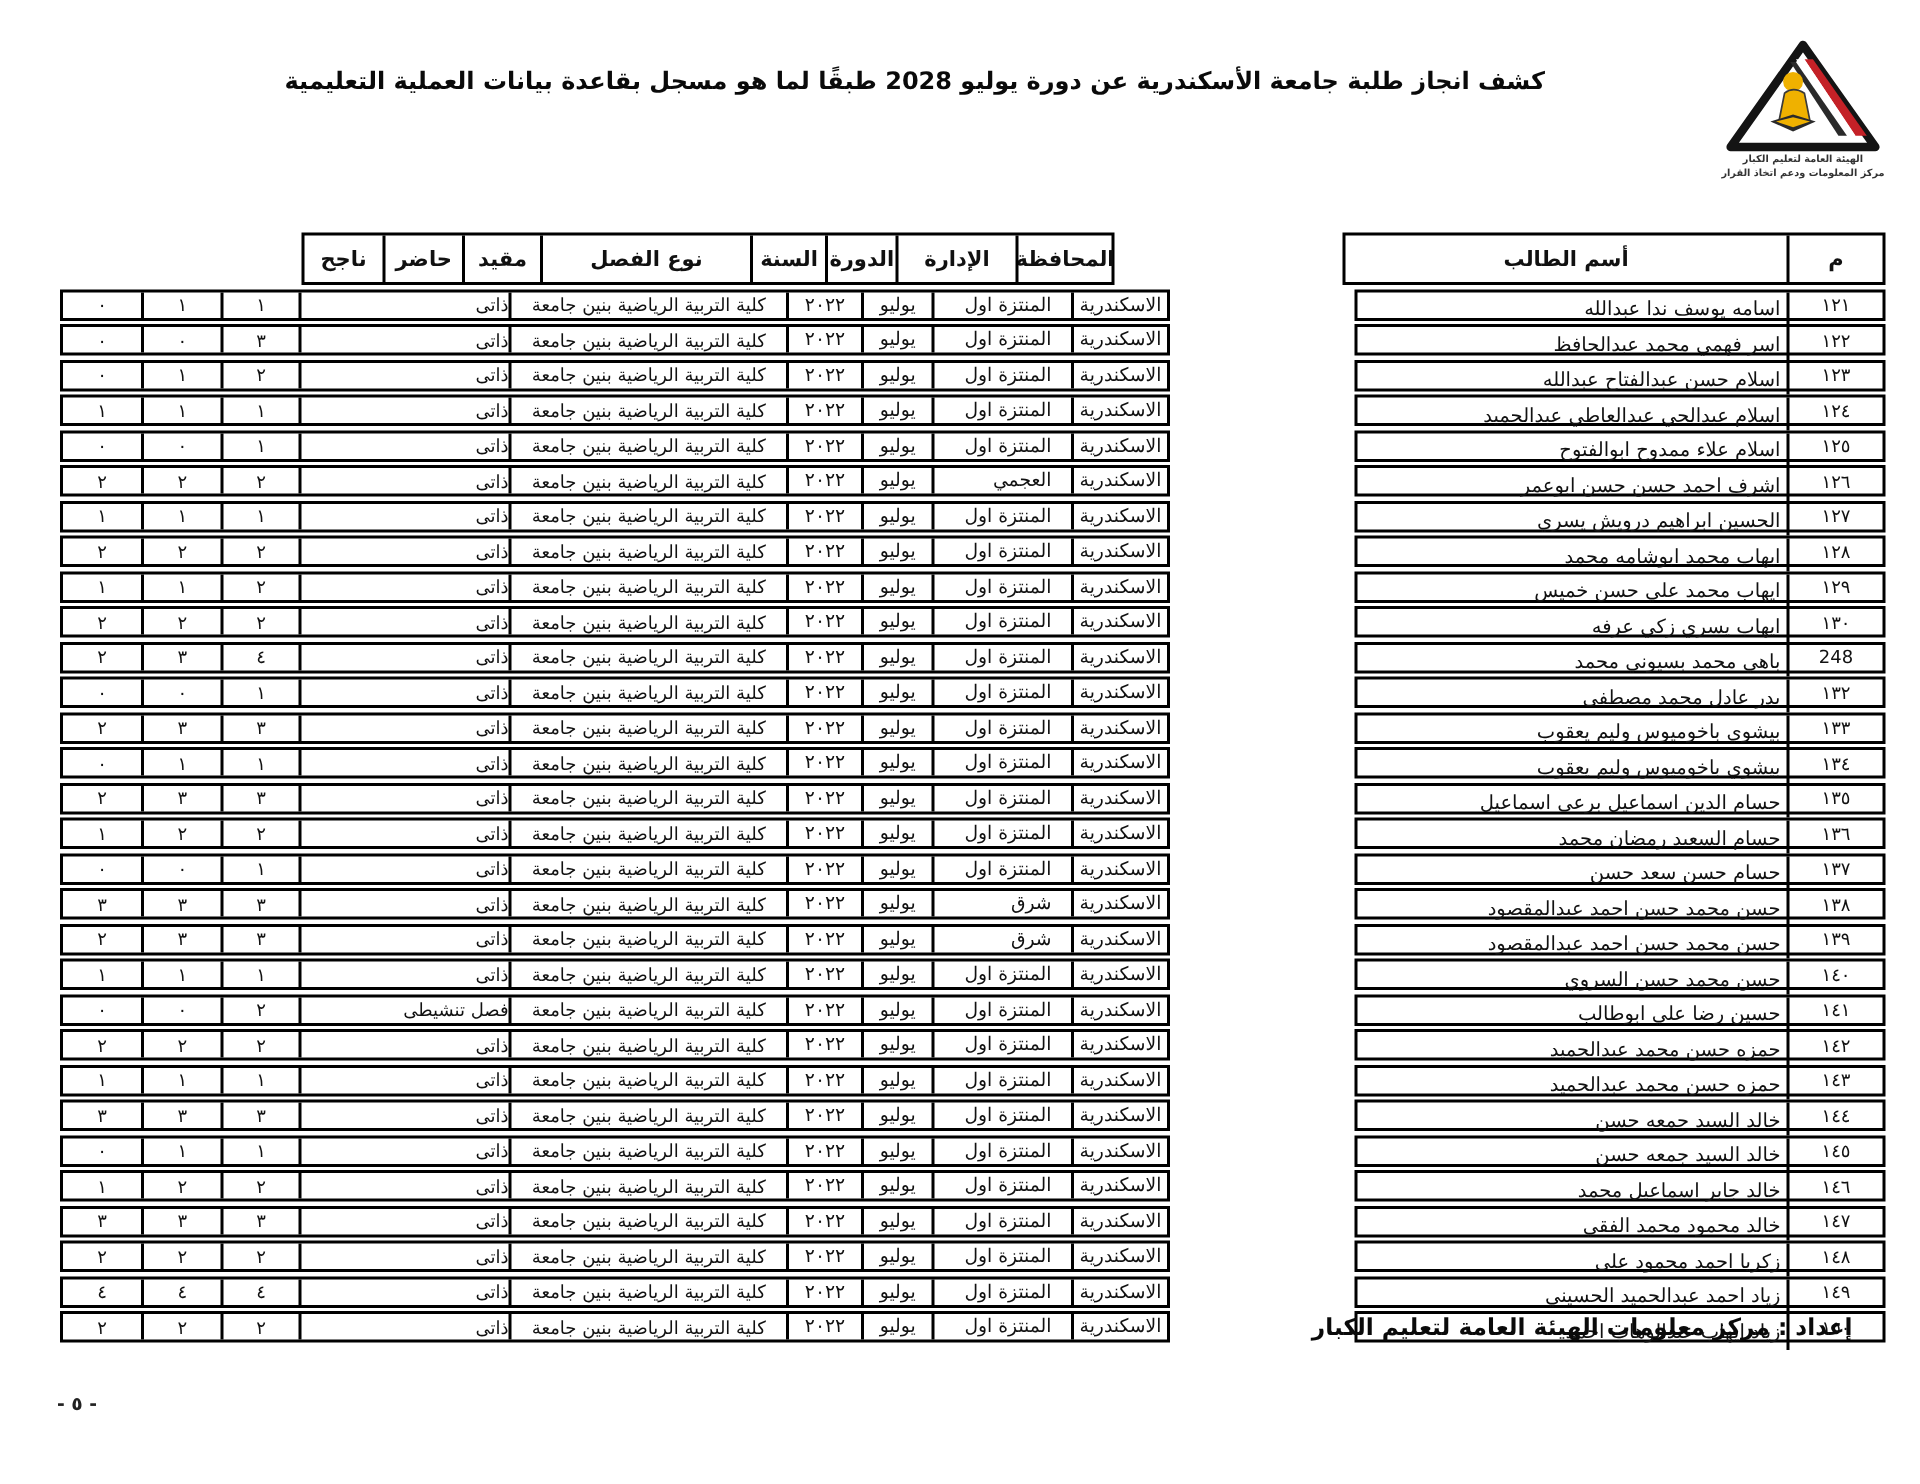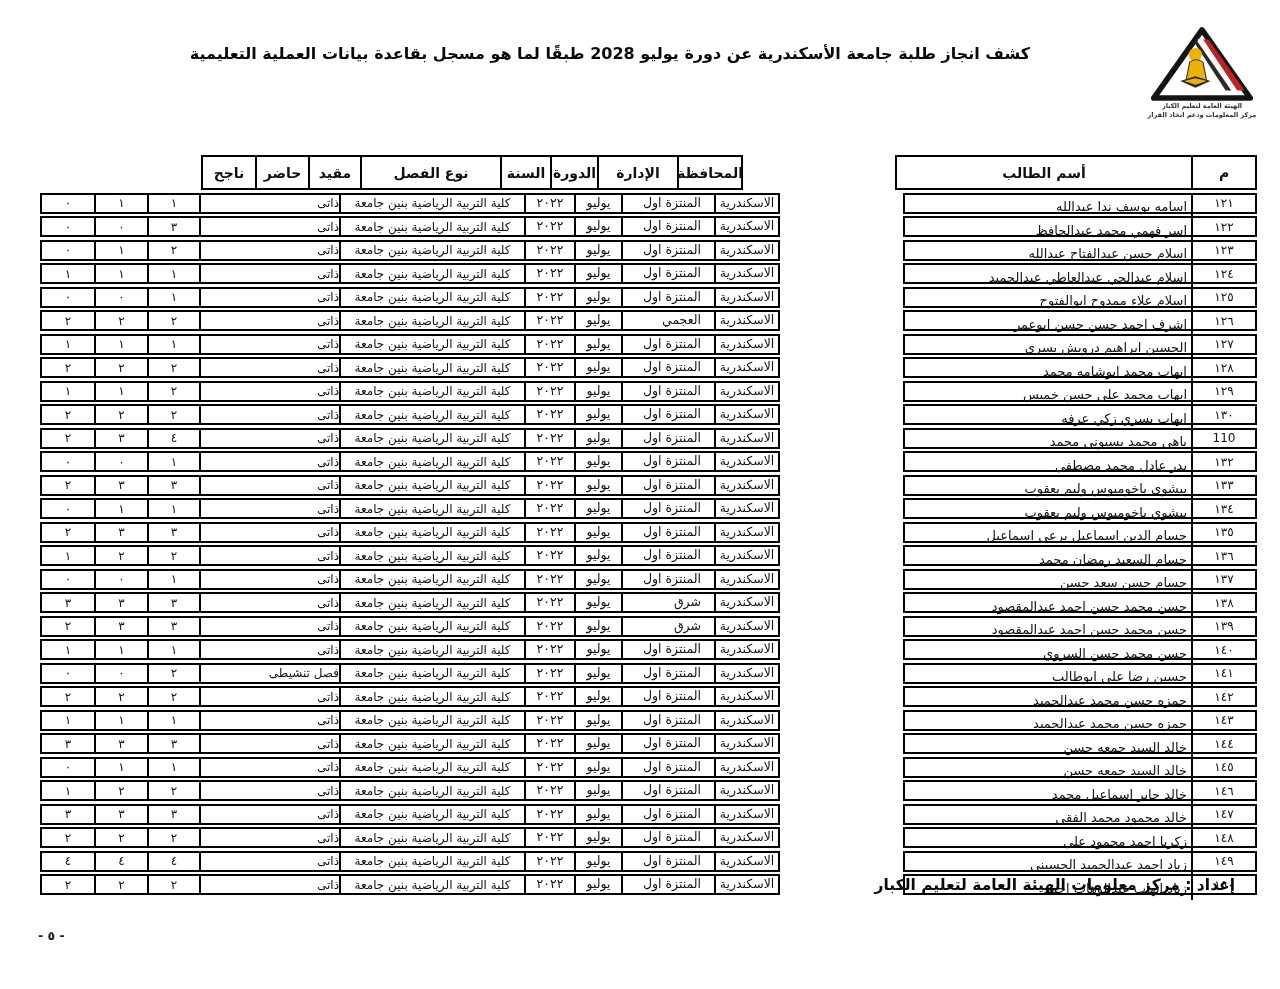--- a/index.html
+++ b/index.html
@@ -293,21 +293,21 @@
       <div class="cell c-col">كلية التربية الرياضية بنين جامعة</div>
       <div class="cell c-type">ذاتى</div>
       <div class="cell c-enr">٢</div>
       <div class="cell c-att">٢</div>
       <div class="cell c-pas">٢</div>
     </div>
   </div>
 
   <div class="trow drow">
     <div class="grp">
-      <div class="cell c-no">110</div>
+      <div class="cell c-no">248</div>
       <div class="cell c-name">باهي محمد بسيوني محمد</div>
     </div>
     <div class="gapcol"></div>
     <div class="grp">
       <div class="cell c-gov">الاسكندرية</div>
       <div class="cell c-adm">المنتزة اول</div>
       <div class="cell c-ses">يوليو</div>
       <div class="cell c-year">٢٠٢٢</div>
       <div class="cell c-col">كلية التربية الرياضية بنين جامعة</div>
       <div class="cell c-type">ذاتى</div>

